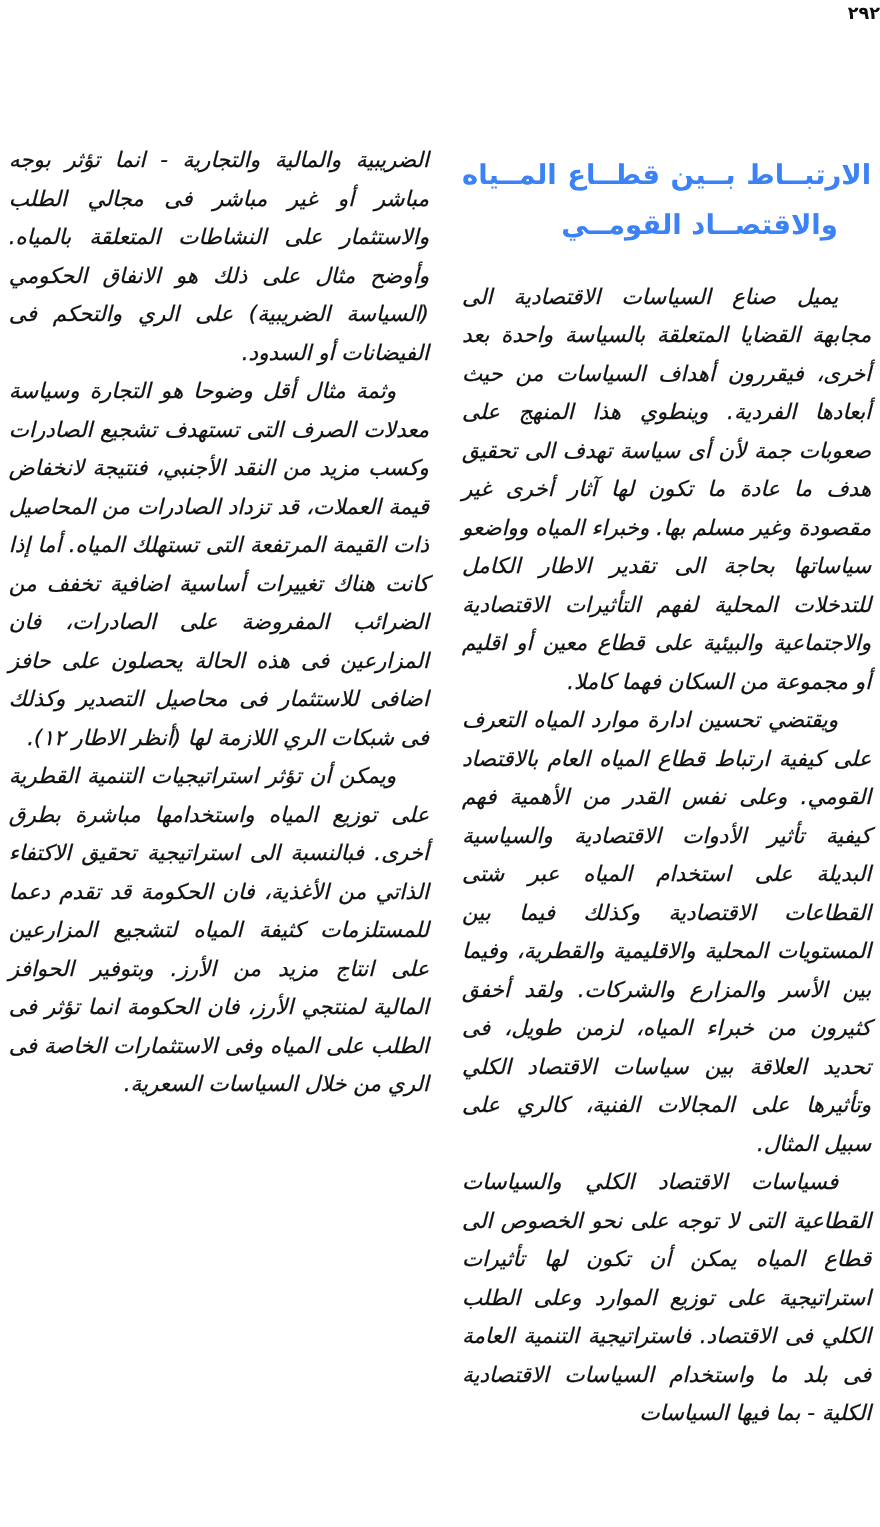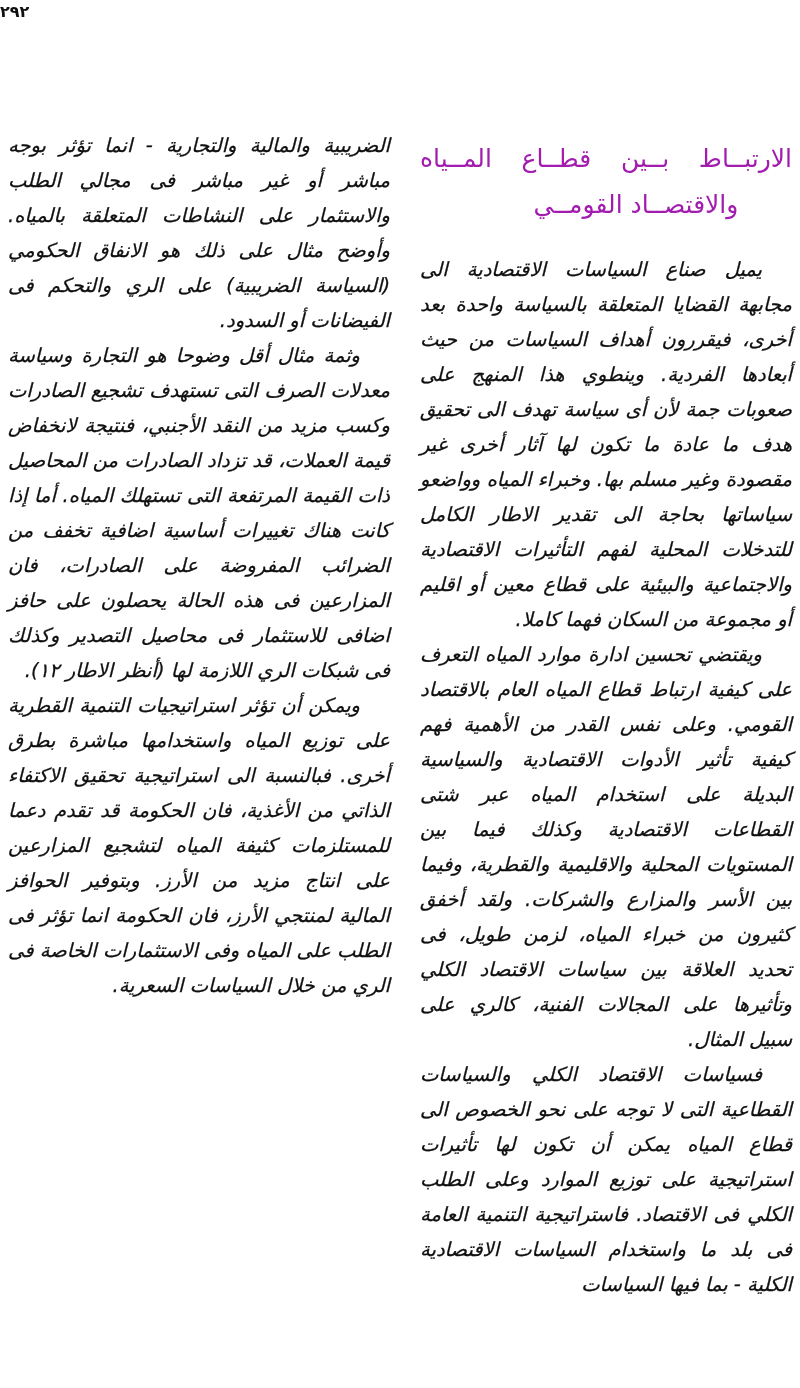--- a/index.html
+++ b/index.html
@@ -19,41 +19,41 @@
     position: relative;
     width: 800px;
     height: 1388px;
     background: #ffffff;
   }
   .page-number {
     position: absolute;
     top: 2px;
     left: 0;
     width: 100%;
-    text-align: left;
+    text-align: right;
     font-size: 16px;
     font-weight: bold;
     letter-spacing: 1px;
   }
   .columns {
     display: flex;
     flex-direction: row;
     padding: 122px 8px 0 8px;
     gap: 30px;
   }
   
   .col-right { width: 372px; flex: none; }
   .col-left  { width: 382px; flex: none; padding-top: 6px; }
 
   .title {
     margin: 14px 0 24px 0;
     font-size: 25px;
     line-height: 46px;
-    font-weight: normal;
-    color: #a21caf;
+    font-weight: bold;
+    color: #3b82f6;
   }
   .title-line { display: block; }
   .title-line.line1 {
     text-align: justify;
     text-align-last: justify;
   }
   .title-line.line2 {
     text-align: center;
     padding-left: 60px;
   }

